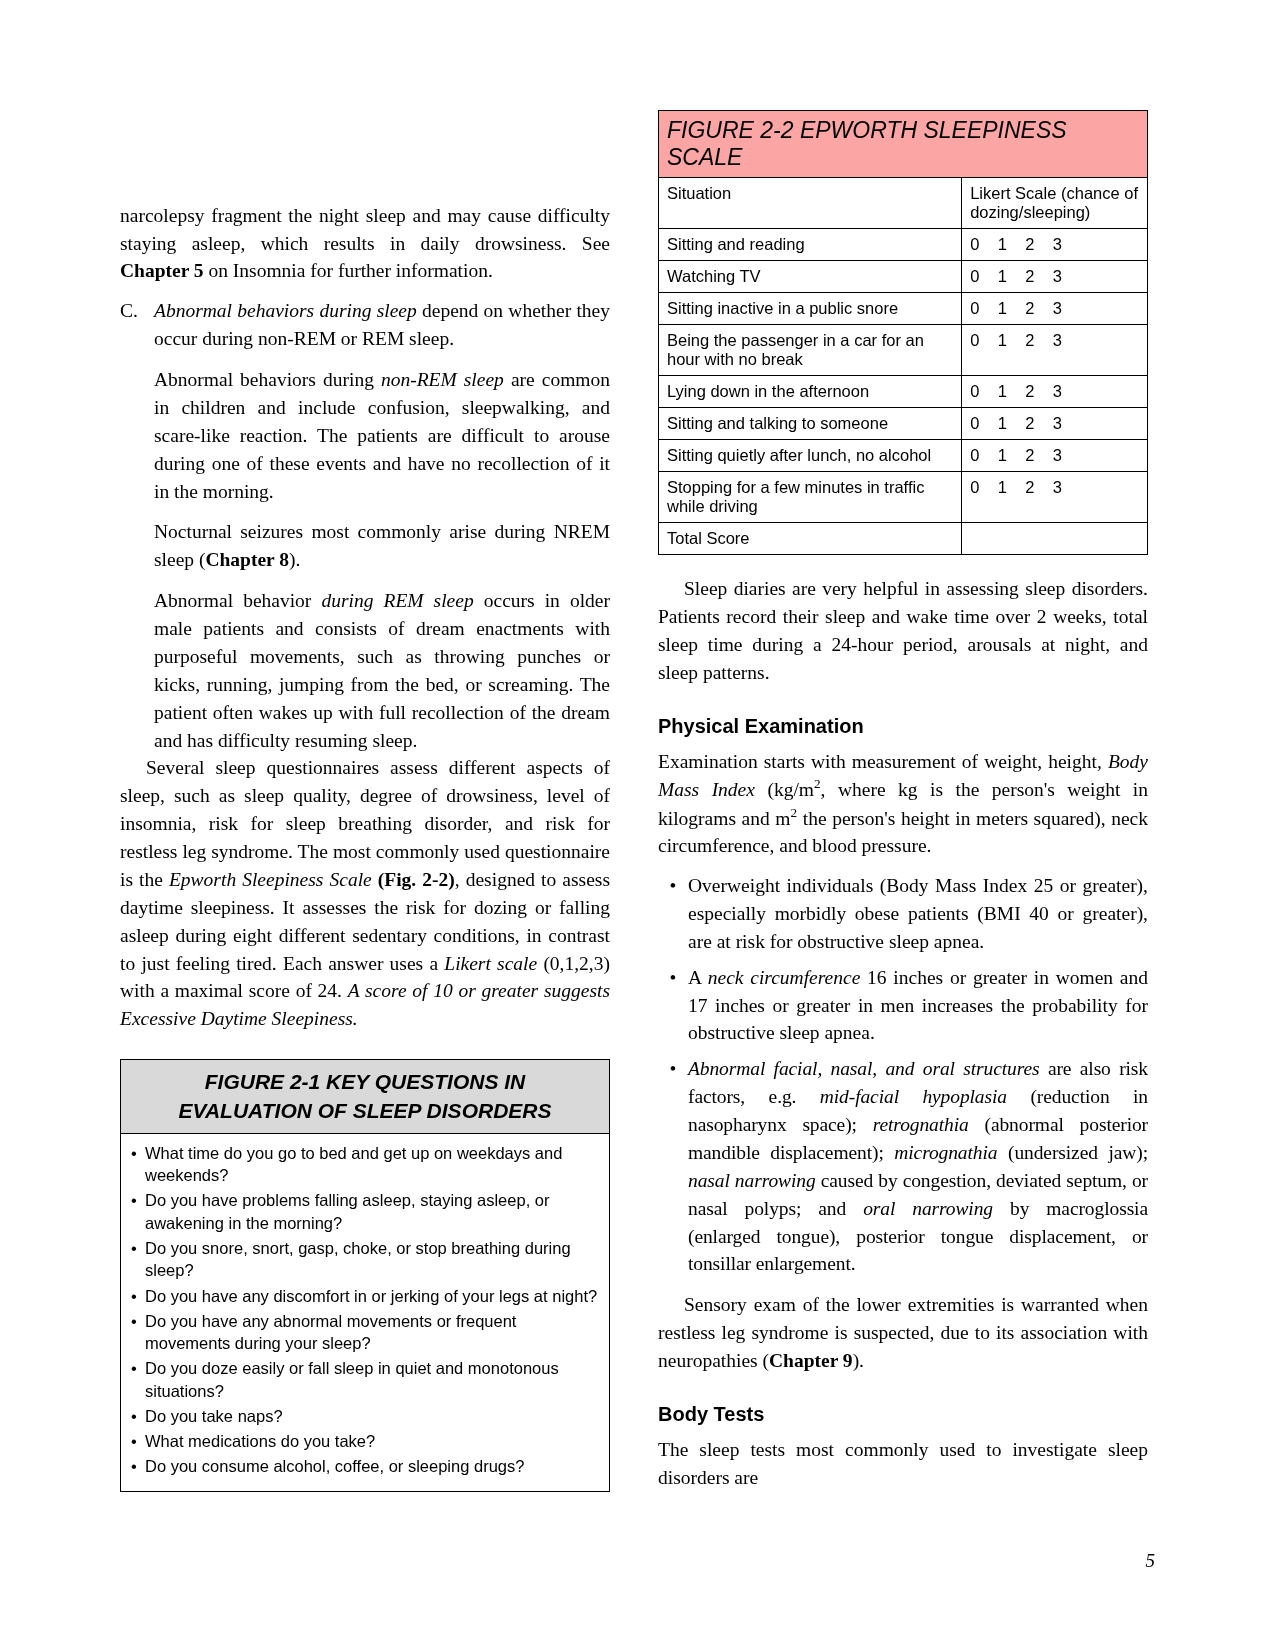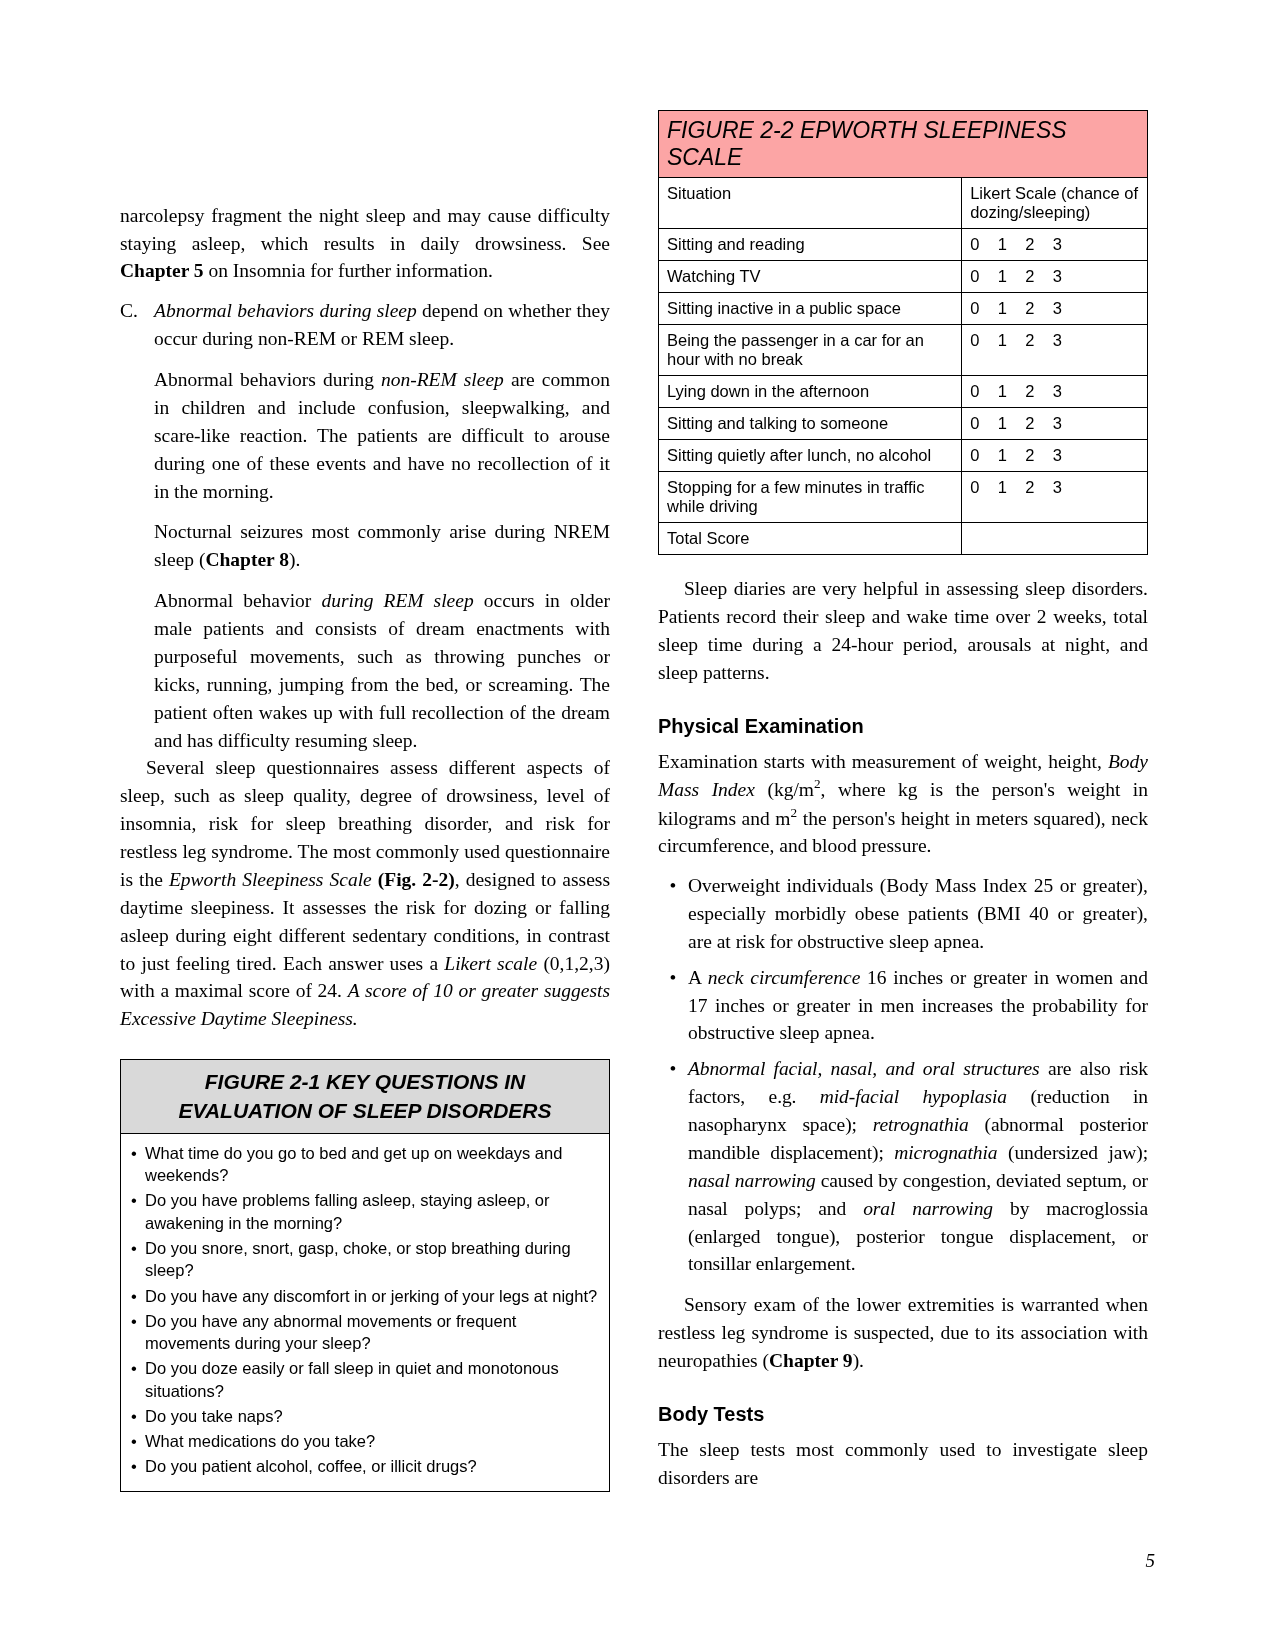--- a/index.html
+++ b/index.html
@@ -209,21 +209,21 @@
           <div class="fig1-item">
               <div class="dot">•</div>
               <div class="txt">Do you take naps?</div>
             </div>
           <div class="fig1-item">
               <div class="dot">•</div>
               <div class="txt">What medications do you take?</div>
             </div>
           <div class="fig1-item">
               <div class="dot">•</div>
-              <div class="txt">Do you patient alcohol, coffee, or illicit drugs?</div>
+              <div class="txt">Do you consume alcohol, coffee, or sleeping drugs?</div>
             </div>
         </div>
       </div>
 
     </div>
 
     <div class="col">
 
       <table class="fig-table">
         <tbody>
@@ -236,21 +236,21 @@
         </tr>
         <tr>
           <td>Sitting and reading</td>
           <td class="likert">0    1    2    3</td>
         </tr>
         <tr>
           <td>Watching TV</td>
           <td class="likert">0    1    2    3</td>
         </tr>
         <tr>
-          <td>Sitting inactive in a public space</td>
+          <td>Sitting inactive in a public snore</td>
           <td class="likert">0    1    2    3</td>
         </tr>
         <tr>
           <td>Being the passenger in a car for an hour with no break</td>
           <td class="likert">0    1    2    3</td>
         </tr>
         <tr>
           <td>Lying down in the afternoon</td>
           <td class="likert">0    1    2    3</td>
         </tr>

